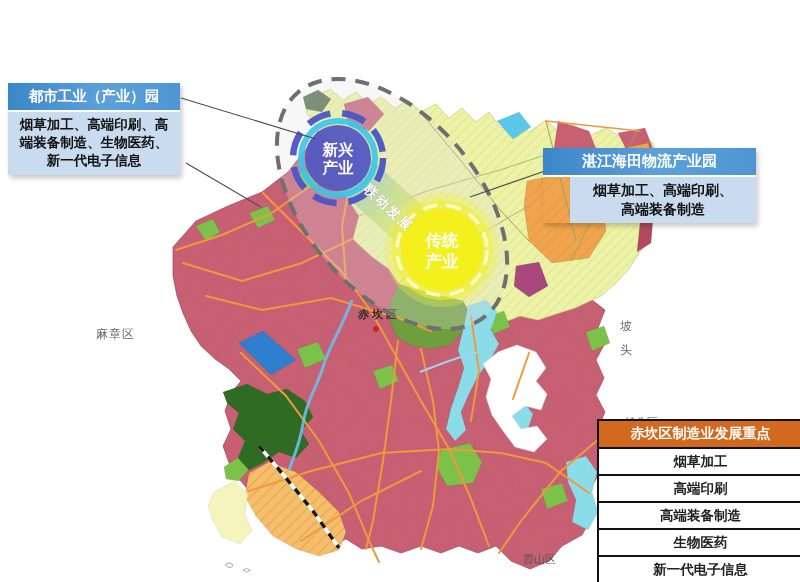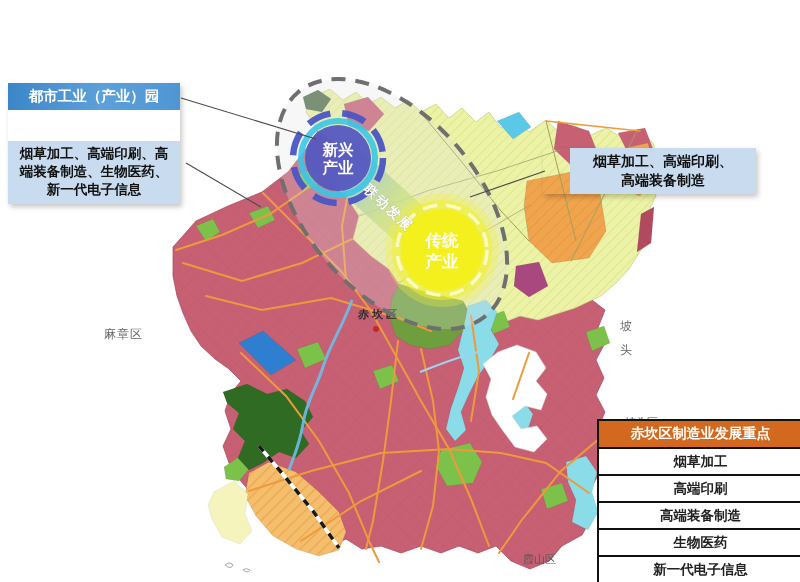--- a/index.html
+++ b/index.html
@@ -9,28 +9,28 @@
   svg text{font-family:"Liberation Sans","DejaVu Sans",sans-serif;}
 
   
   .callout{position:absolute;box-shadow:2px 3px 5px rgba(0,0,0,.22);}
   .callout-header{background:linear-gradient(90deg,#3C86C8 0%,#5DA0DA 55%,#4E96D3 100%);
       color:#fff;font-weight:bold;text-align:center;padding:4px 0;border-bottom:2px solid #fff;}
   .callout-body{background:#C9DCEF;color:#111;font-weight:600;text-align:center;
       padding:4px 2px;line-height:1.35;white-space:pre-line;}
   .callout-urban{left:8px;top:83px;width:172px;}
   .callout-urban .callout-header{font-size:14.5px;}
-  .callout-urban .callout-body{font-size:13.5px;margin-top:29px;}
+  .callout-urban .callout-body{font-size:13.5px;}
   .callout-logistics{left:543px;top:148px;width:213px;}
   .callout-logistics .callout-header{font-size:15px;}
   .callout-logistics .callout-body{font-size:14px;margin-left:27px;}
 
   
   .geo-label{position:absolute;color:#666;}
-  .label-mazhang{left:104px;top:326px;font-size:12px;letter-spacing:1px;}
+  .label-mazhang{left:96px;top:326px;font-size:12px;letter-spacing:1px;}
   .label-potou-side{left:617px;top:310px;font-size:12px;writing-mode:vertical-rl;
       text-orientation:upright;letter-spacing:24px;}
   .label-potou-district{left:625px;top:415px;font-size:11px;color:#444;}
   .label-xiashan{left:523px;top:552px;font-size:11px;color:#555;}
 
   
   .focus-table{position:absolute;left:597px;top:419px;width:203px;background:#fff;
       border:2px solid #111;}
   .ft-header{background:#D2691E;color:#fff;font-weight:bold;font-size:14px;
       text-align:center;padding:4px 0;border-bottom:2px solid #111;}
@@ -200,20 +200,21 @@
 </svg>
 
 <div class="callout callout-urban">
   <div class="callout-header">都市工业（产业）园</div>
   <div class="callout-body">烟草加工、高端印刷、高
 端装备制造、生物医药、
 新一代电子信息</div>
 </div>
 
 <div class="callout callout-logistics">
+  <div class="callout-header">湛江海田物流产业园</div>
   <div class="callout-body">烟草加工、高端印刷、
 高端装备制造</div>
 </div>
 
 <div class="geo-label label-mazhang">麻章区</div>
 <div class="geo-label label-potou-side">坡头</div>
 <div class="geo-label label-potou-district">坡头区</div>
 <div class="geo-label label-xiashan">霞山区</div>
 
 <div class="focus-table">

